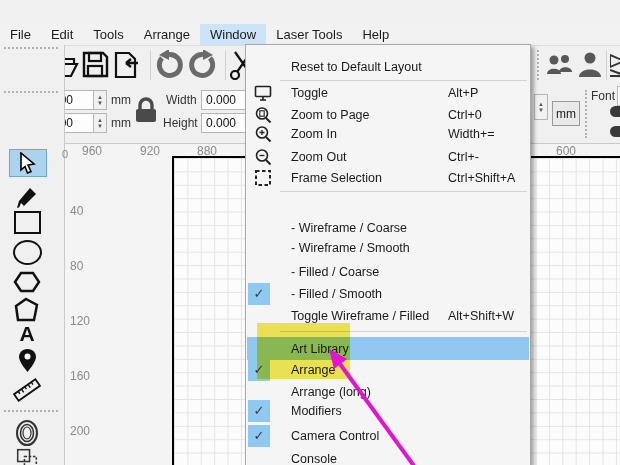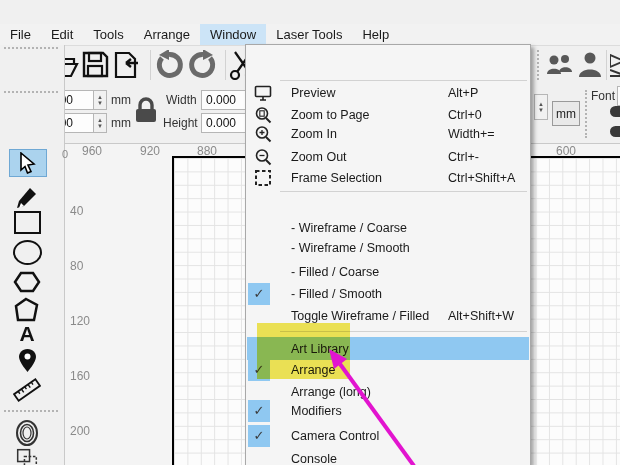--- a/index.html
+++ b/index.html
@@ -221,27 +221,30 @@
   <span class="ruler-num" style="left:140px;top:144px">920</span>
   <span class="ruler-num" style="left:197px;top:144px">880</span>
   <span class="ruler-num" style="left:556px;top:144px">600</span>
   <span class="ruler-num" style="left:70px;top:204px">40</span>
   <span class="ruler-num" style="left:70px;top:259px">80</span>
   <span class="ruler-num" style="left:70px;top:314px">120</span>
   <span class="ruler-num" style="left:70px;top:369px">160</span>
   <span class="ruler-num" style="left:70px;top:424px">200</span>
 
   <div class="abs menu">
+    <div class="mi" style="top:11px">
+      <span class="mi-label">Reset to Default Layout</span>
+    </div>
     <div class="msep" style="top:35px"></div>
     <div class="mi" style="top:37px">
       <svg class="mi-ico" viewBox="0 0 18 18">
           <rect x="1.5" y="2.5" width="15" height="10" rx="1" fill="none" stroke="#222" stroke-width="1.6"></rect>
           <path d="M6 16 h6 M9 13 v3" stroke="#222" stroke-width="1.6"></path>
         </svg>
-      <span class="mi-label">Preview</span>
+      <span class="mi-label">Toggle</span>
         <span class="mi-short">Alt+P</span>
     </div>
     <div class="mi" style="top:59px">
       <svg class="mi-ico" viewBox="0 0 18 18">
           <circle cx="8" cy="7.5" r="5.5" fill="none" stroke="#222" stroke-width="1.6"></circle>
           <rect x="5.8" y="4.8" width="4.4" height="5.4" fill="none" stroke="#222" stroke-width="1.1"></rect>
           <path d="M12 12 l4.5 4.5" stroke="#222" stroke-width="2"></path>
         </svg>
       <span class="mi-label">Zoom to Page</span>
         <span class="mi-short">Ctrl+0</span>

